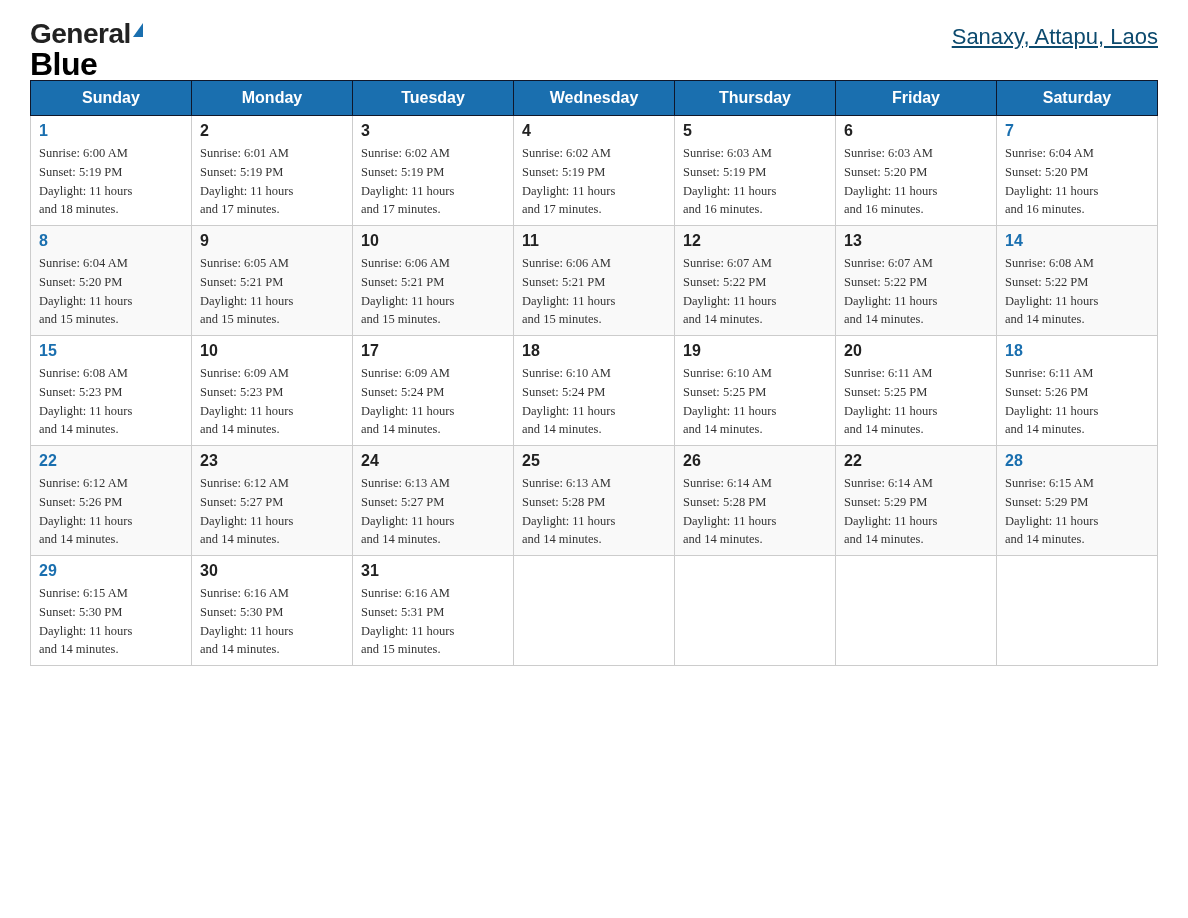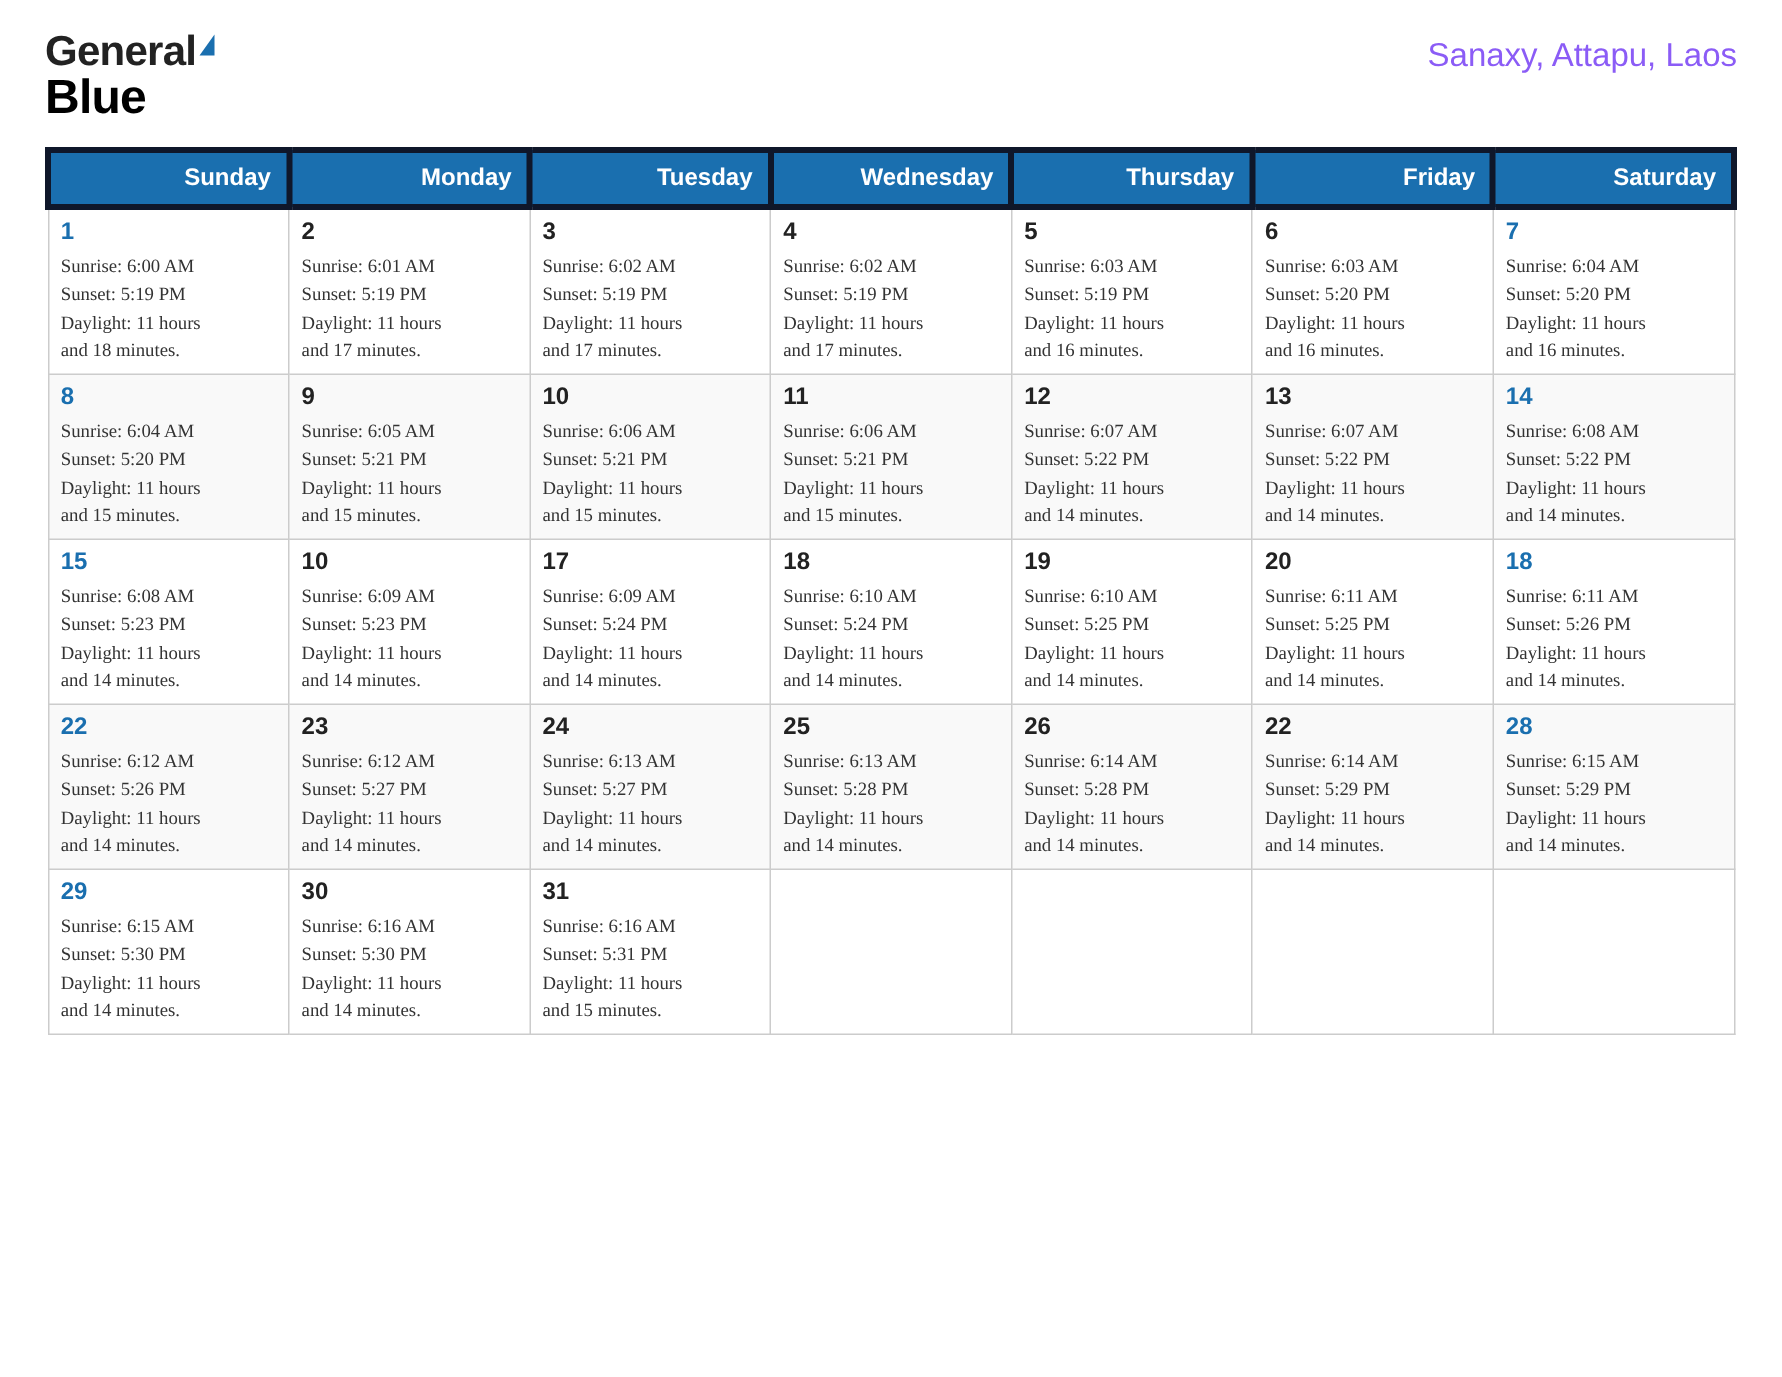--- a/index.html
+++ b/index.html
@@ -7,21 +7,20 @@
       font-family: Arial, sans-serif;
       background: #fff;
       width: 1188px;
       min-height: 918px;
       padding: 20px 30px;
     }
     .header {
       display: flex;
       justify-content: space-between;
       align-items: flex-start;
-      margin-bottom: 18px;
     }
     .logo {
       display: flex;
       flex-direction: column;
       align-items: flex-start;
       line-height: 1;
     }
     .logo-general {
       font-size: 28px;
       font-weight: bold;
@@ -53,36 +52,37 @@
       text-align: right;
     }
     .month-title {
       font-size: 52px;
       font-weight: normal;
       color: #222;
       line-height: 1.1;
     }
     .location-title {
       font-size: 22px;
-      color: #8b5cf6;
+      color: #0c4a6e;
       margin-top: 4px;
+      text-decoration: underline;
     }
     table {
       width: 100%;
       border-collapse: collapse;
       table-layout: fixed;
     }
     thead tr th {
       background-color: #1a6faf;
       color: #fff;
       font-size: 16px;
       font-weight: bold;
       padding: 8px 10px;
-      text-align: right;
-      border: 4px solid #0f172a;
+      text-align: center;
+      border: 1px solid #0f172a;
     }
     tbody tr td {
       border: 1px solid #ccc;
       vertical-align: top;
       padding: 6px 8px;
       font-size: 13px;
       color: #333;
       height: 110px;
     }
     .day-number {

